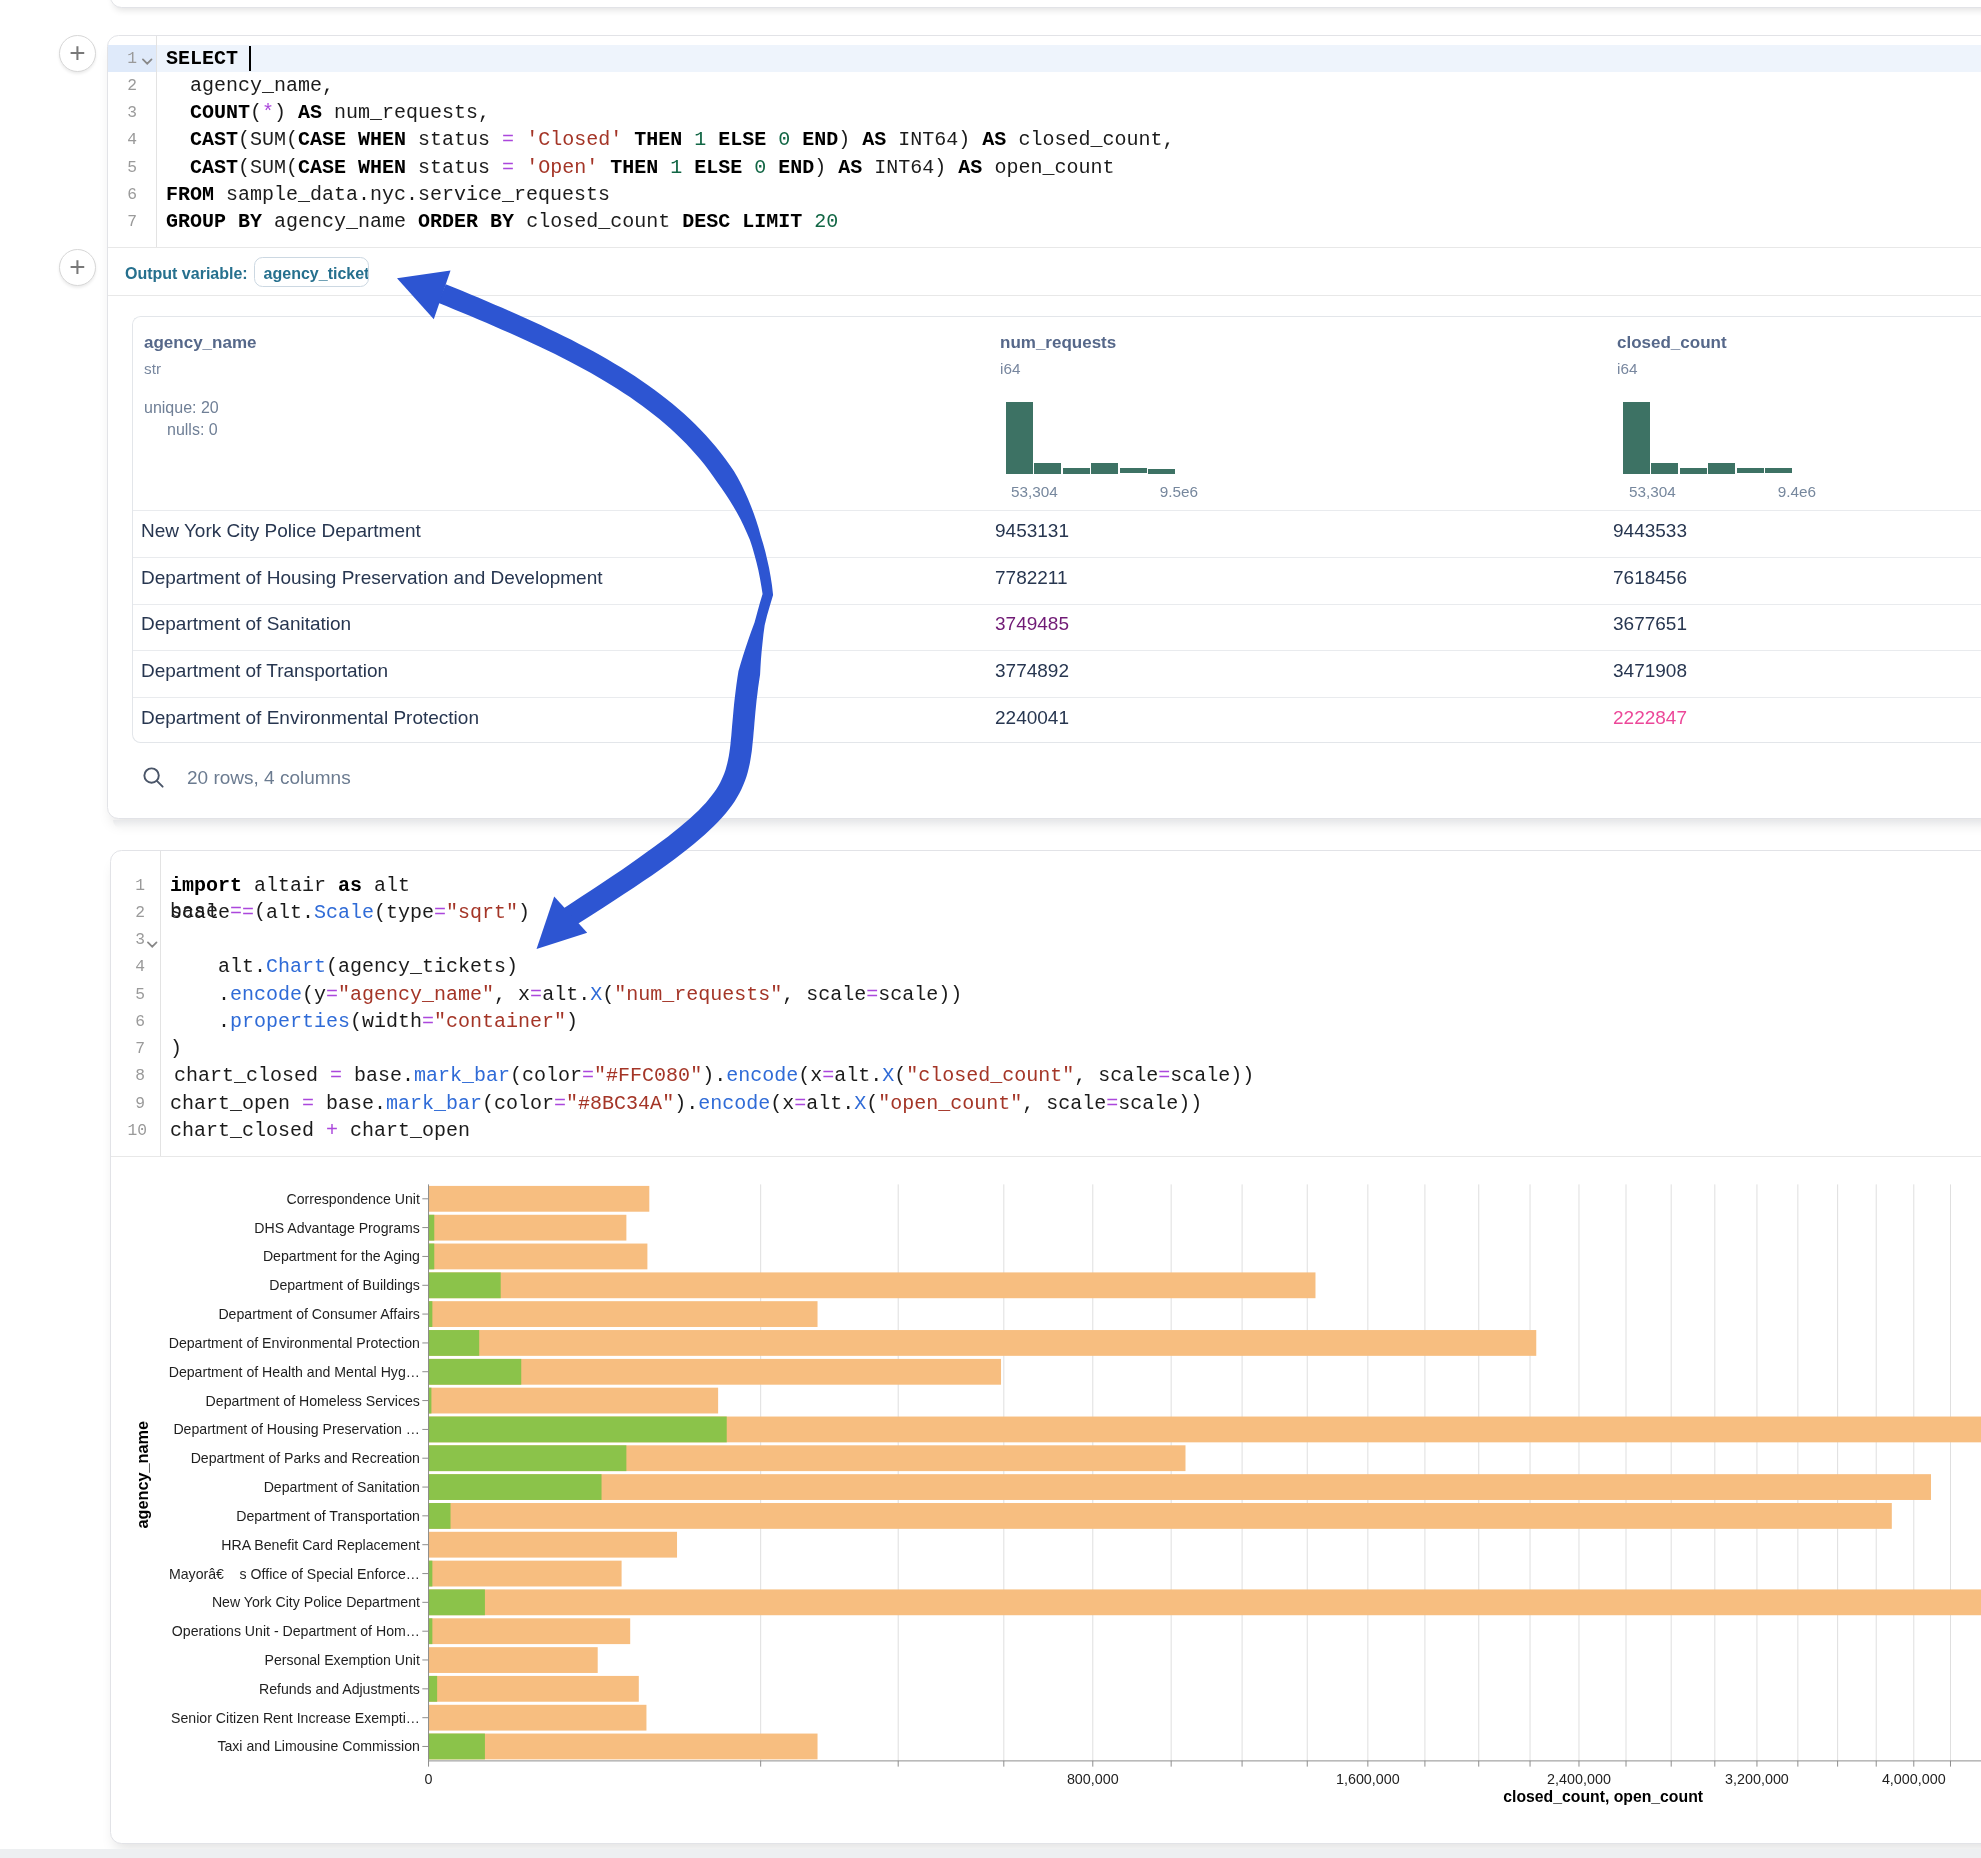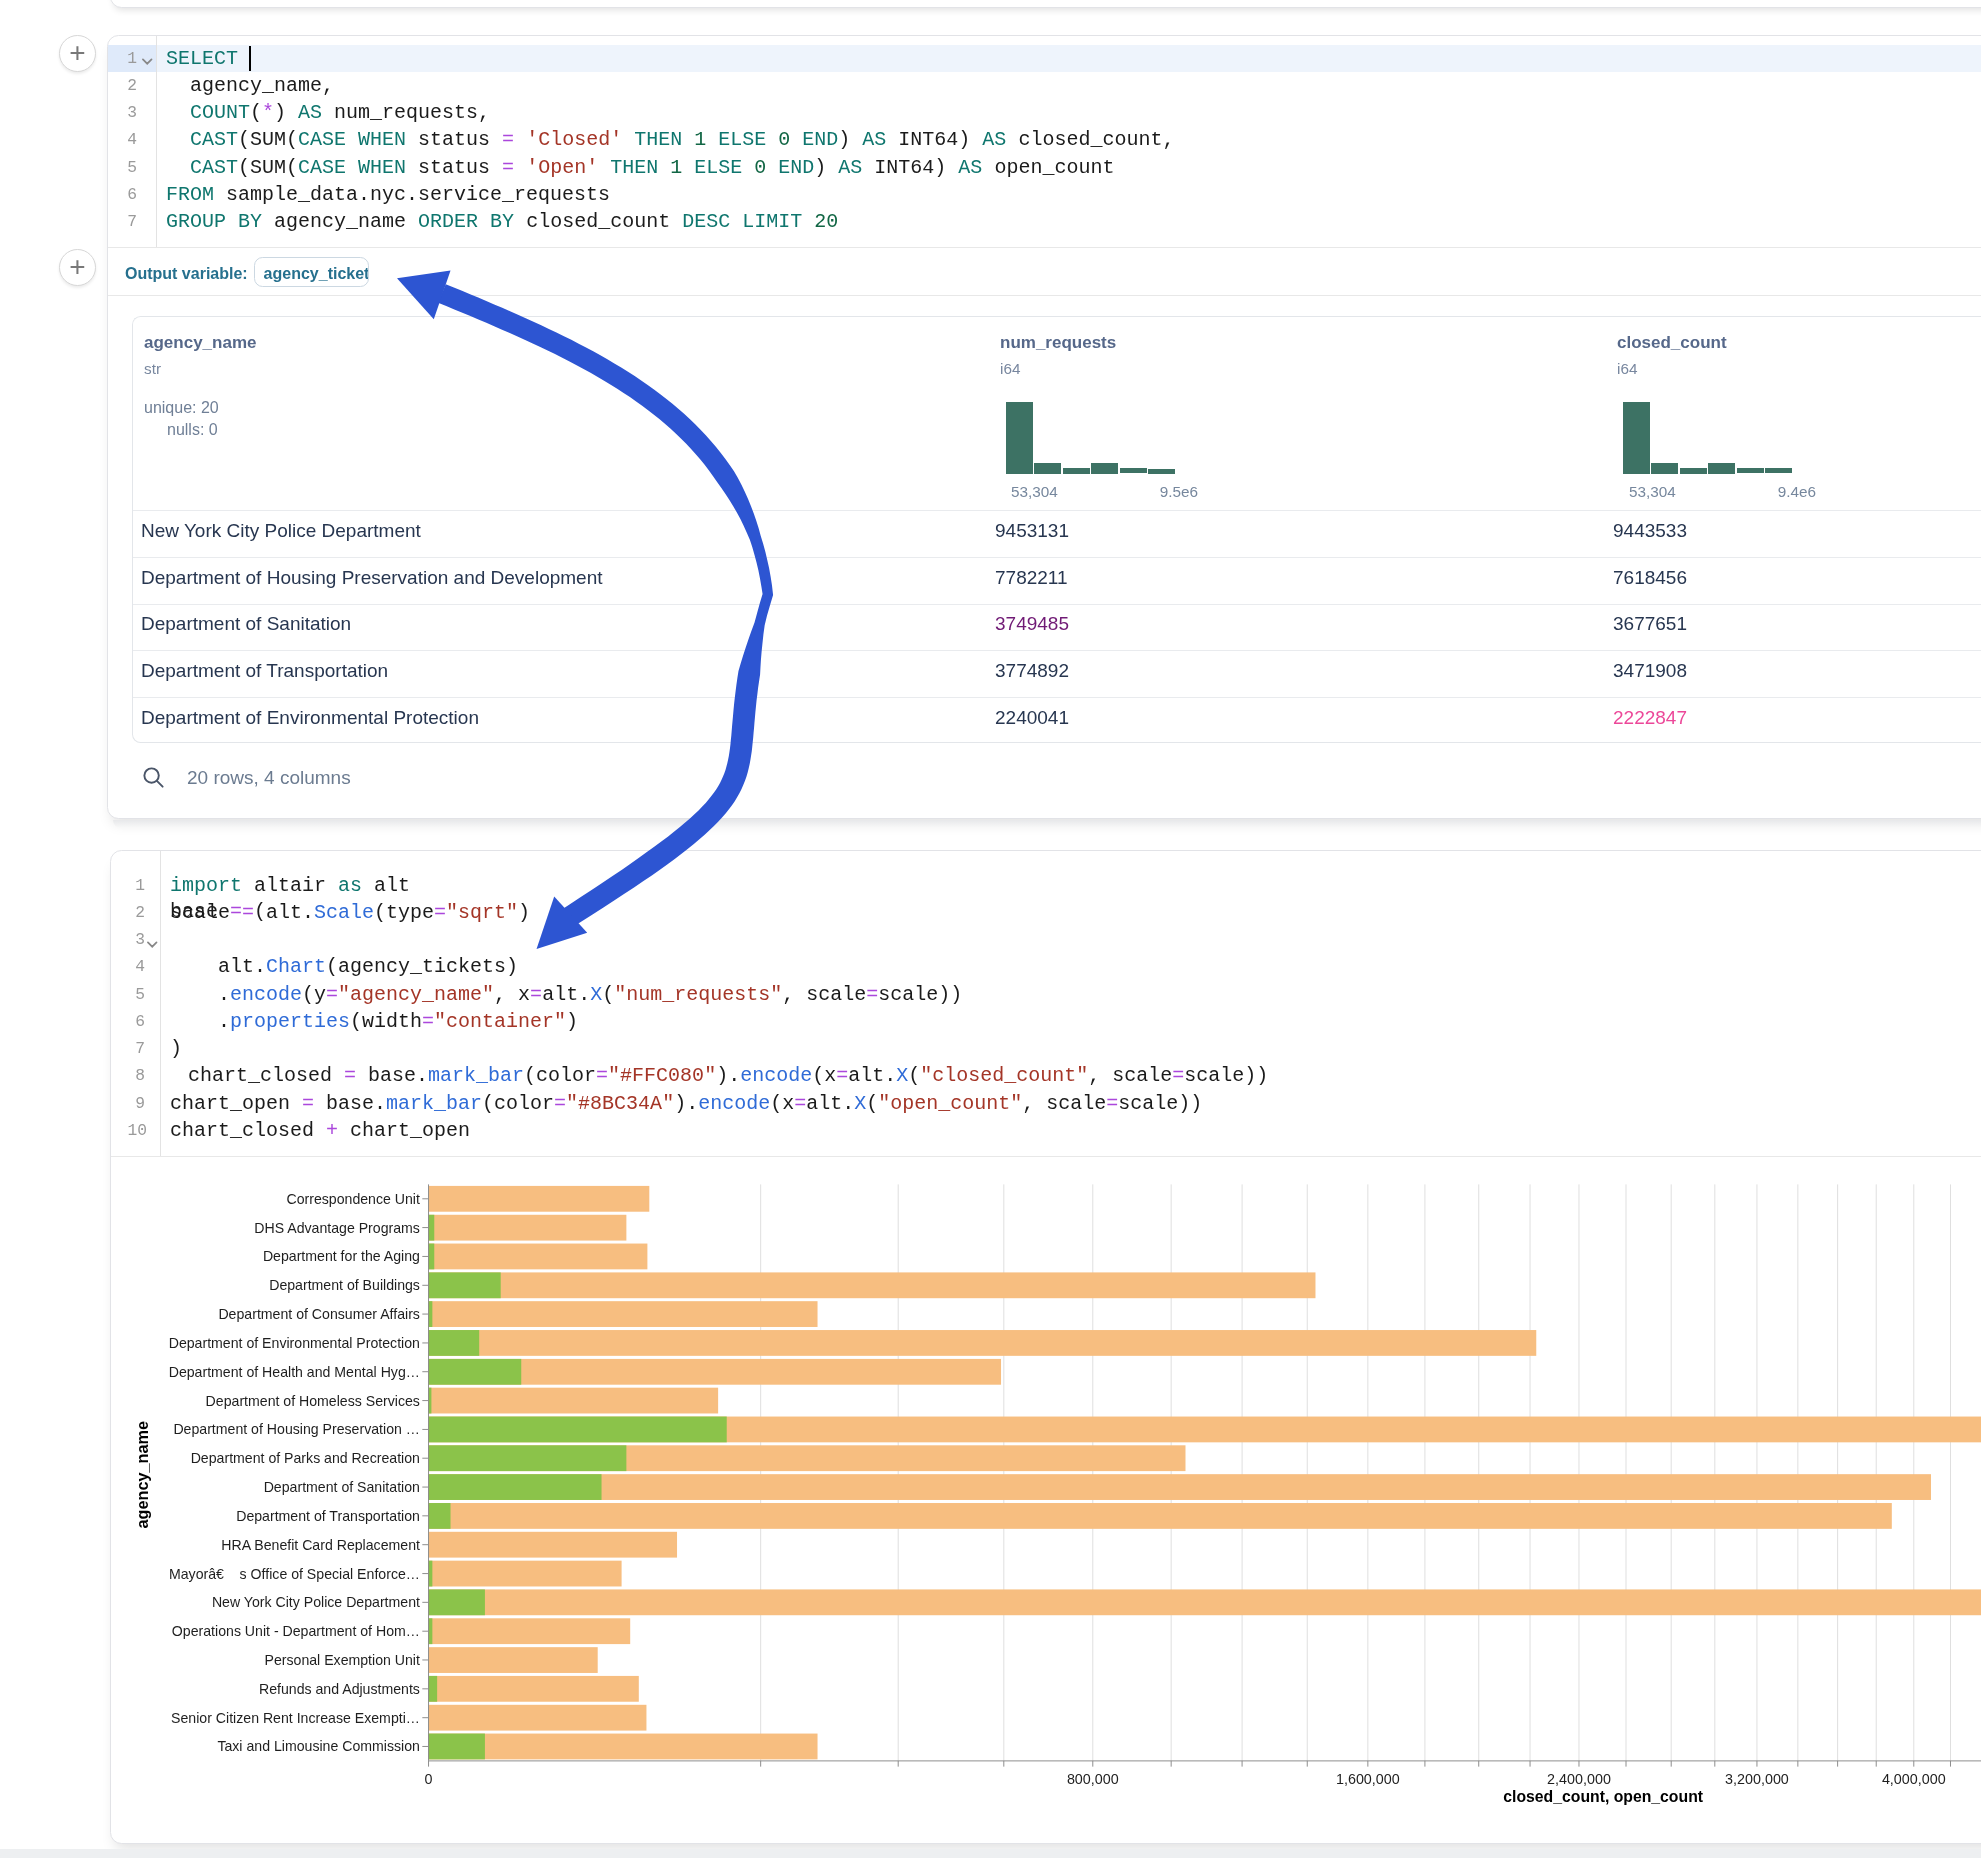--- a/index.html
+++ b/index.html
@@ -3,21 +3,21 @@
   * { margin:0; padding:0; box-sizing:border-box; }
   html,body { width:1982px; height:1858px; background:#fff; overflow:hidden;
     font-family:"Liberation Sans", sans-serif; }
   .abs { position:absolute; }
   .card { position:absolute; background:#fff; border:1px solid #e2e3e7;
     border-radius:11.5px; box-shadow:0 9.6px 13.4px -5.7px rgba(0,0,0,.13); }
   .codeline { position:absolute; font-family:"Liberation Mono",monospace;
     font-size:20px; line-height:27px; white-space:pre; color:#1b1b1b; }
   .lnum { position:absolute; font-family:"Liberation Mono",monospace;
     font-size:16.3px; line-height:27px; color:#9a9a9a; text-align:right; }
-  .kw { color:#0f766e; font-weight:normal; }
+  .kw { color:#000000; font-weight:bold; }
   .op { color:#ab47dc; }
   .st { color:#a43527; }
   .nm { color:#116644; }
   .fn { color:#2f6bd7; }
   svg text { font-family:"Liberation Sans", sans-serif; }
 </style></head><body>
 
 <div class="abs" style="left:110px;top:-19px;width:1910px;height:27px;background:#fff;border:1px solid #e2e3e7;border-radius:0 0 0 11.5px;box-shadow:0 5.7px 7.6px -3.8px rgba(0,0,0,.12);"></div>
 <div class="abs" style="left:59px;top:35px;width:37px;height:37px;border:1.4px solid #d7d7d7;border-radius:50%;background:#fff;box-shadow:0 1.9px 2.9px rgba(0,0,0,.08);"></div>
 <div class="abs" style="left:59px;top:35px;width:37px;height:37px;font-size:28px;color:#787878;text-align:center;line-height:35px;font-weight:300;">+</div>
@@ -111,21 +111,21 @@
 <div class="codeline" style="left:170px;top:898px;">base <span class="op">=</span> (</div>
 <div class="lnum" style="left:110px;top:926px;width:35px;">3</div>
 <div class="codeline" style="left:170px;top:953px;">    alt.<span class="fn">Chart</span>(agency_tickets)</div>
 <div class="lnum" style="left:110px;top:953px;width:35px;">4</div>
 <div class="codeline" style="left:170px;top:981px;">    .<span class="fn">encode</span>(y<span class="op">=</span><span class="st">"agency_name"</span>, x<span class="op">=</span>alt.<span class="fn">X</span>(<span class="st">"num_requests"</span>, scale<span class="op">=</span>scale))</div>
 <div class="lnum" style="left:110px;top:981px;width:35px;">5</div>
 <div class="codeline" style="left:170px;top:1008px;">    .<span class="fn">properties</span>(width<span class="op">=</span><span class="st">"container"</span>)</div>
 <div class="lnum" style="left:110px;top:1008px;width:35px;">6</div>
 <div class="codeline" style="left:170px;top:1035px;">)</div>
 <div class="lnum" style="left:110px;top:1035px;width:35px;">7</div>
-<div class="codeline" style="left:188px;top:1062px;">chart_closed <span class="op">=</span> base.<span class="fn">mark_bar</span>(color<span class="op">=</span><span class="st">"#FFC080"</span>).<span class="fn">encode</span>(x<span class="op">=</span>alt.<span class="fn">X</span>(<span class="st">"closed_count"</span>, scale<span class="op">=</span>scale))</div>
+<div class="codeline" style="left:174px;top:1062px;">chart_closed <span class="op">=</span> base.<span class="fn">mark_bar</span>(color<span class="op">=</span><span class="st">"#FFC080"</span>).<span class="fn">encode</span>(x<span class="op">=</span>alt.<span class="fn">X</span>(<span class="st">"closed_count"</span>, scale<span class="op">=</span>scale))</div>
 <div class="lnum" style="left:110px;top:1062px;width:35px;">8</div>
 <div class="codeline" style="left:170px;top:1090px;">chart_open <span class="op">=</span> base.<span class="fn">mark_bar</span>(color<span class="op">=</span><span class="st">"#8BC34A"</span>).<span class="fn">encode</span>(x<span class="op">=</span>alt.<span class="fn">X</span>(<span class="st">"open_count"</span>, scale<span class="op">=</span>scale))</div>
 <div class="lnum" style="left:110px;top:1090px;width:35px;">9</div>
 <div class="codeline" style="left:170px;top:1117px;">chart_closed <span class="op">+</span> chart_open</div>
 <div class="lnum" style="left:112px;top:1117px;width:35px;">10</div>
 <svg class="abs" style="left:146px;top:939px;" width="13.4" height="11.5" viewBox="0 0 14 12">
     <path d="M2 3.5 L6.5 8 L11 3.5" stroke="#888" stroke-width="1.8" fill="none" stroke-linecap="round"></path>
   </svg>
 <svg class="abs" style="left:0;top:0;" width="1982" height="1858" viewBox="0 0 2073 1944">
     <line x1="795.5" y1="1239.2" x2="795.5" y2="1842.4" stroke="#dddddd" stroke-width="1"></line>

